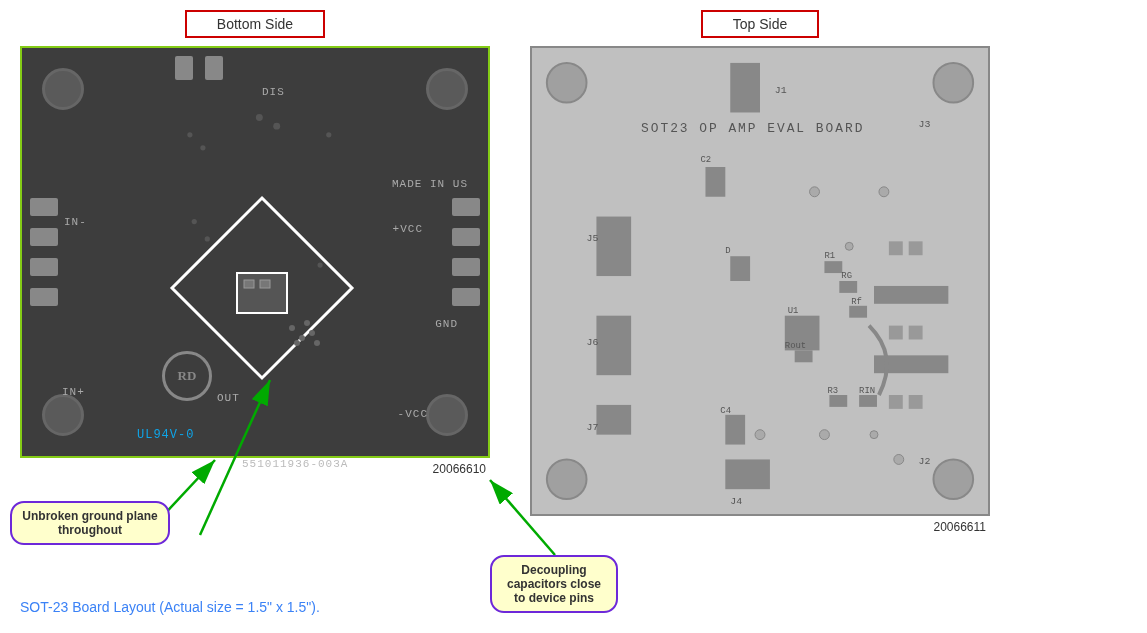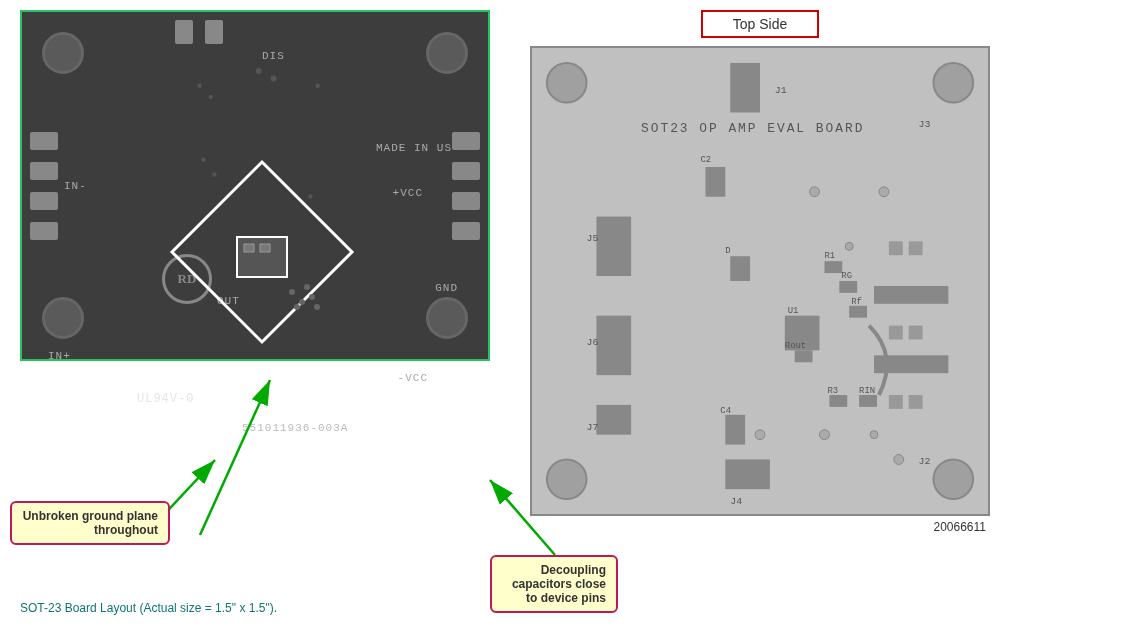--- a/index.html
+++ b/index.html
@@ -33,23 +33,23 @@
       padding: 4px 30px;
       margin-bottom: 8px;
       font-size: 14px;
       color: #333;
       background: white;
       text-align: center;
     }
 
     .board-image-left {
       width: 470px;
-      height: 351px;
+      height: 412px;
       background: #3a3a3a;
-      border: 2px solid #22c55e;
+      border: 2px solid #84cc16;
       position: relative;
       overflow: visible;
     }
 
     
     .pcb-bottom {
       width: 100%;
       height: 100%;
       position: relative;
       background: #3d3d3d;
@@ -139,27 +139,27 @@
       font-size: 13px;
       font-weight: bold;
       font-family: serif;
       text-align: right;
     }
 
     
     .callout-box {
       position: absolute;
       background: #ffffcc;
-      border: 2px solid #be185d;
-      border-radius: 6px;
+      border: 2px solid #6d28d9;
+      border-radius: 14px;
       padding: 6px 10px;
       font-size: 12px;
       font-weight: bold;
       color: #333;
-      text-align: right;
+      text-align: center;
       z-index: 10;
     }
 
     .callout-left {
       bottom: 88px;
       left: 10px;
       width: 160px;
     }
 
     .callout-right {
@@ -216,20 +216,21 @@
       height: 100%;
     }
 
   </style>
 </head>
 <body>
 
 <div class="main-container">
 
   <div class="left-section">
+    <div class="section-label-box">Bottom Side</div>
 
     <div class="board-image-left">
       <div class="pcb-bottom">
 
         <div class="corner-circle cc-tl"></div>
         <div class="corner-circle cc-tr"></div>
         <div class="corner-circle cc-bl"></div>
         <div class="corner-circle cc-br"></div>
 
         <div class="left-pads">
@@ -245,28 +246,28 @@
           <div class="pad-rect"></div>
           <div class="pad-rect"></div>
         </div>
 
         <div class="top-pads" style="left:38%; top:8px;">
           <div class="pad-rect-h"></div>
           <div class="pad-rect-h"></div>
         </div>
 
         <div class="pcb-text" style="top:38px; left:240px;">DIS</div>
-        <div class="pcb-text" style="top:130px; right:36px;">MADE IN US</div>
+        <div class="pcb-text" style="top:130px; right:20px;">MADE IN US</div>
         <div class="pcb-text" style="top:175px; right:65px;">+VCC</div>
         <div class="pcb-text" style="top:270px; right:30px;">GND</div>
         <div class="pcb-text" style="top:360px; right:60px;text-align:center;">-VCC</div>
         <div class="pcb-text" style="top:168px; left:22px;margin-left:20px;">IN-</div>
-        <div class="pcb-text" style="top:338px; left:26px;">IN+</div>
+        <div class="pcb-text" style="top:338px; left:40px;">IN+</div>
         <div class="pcb-text" style="bottom:52px; left:195px;">OUT</div>
-        <div class="pcb-text" style="top:380px; left:115px; color:#e5e5e5; font-size:12px;">UL94V-0</div>
+        <div class="pcb-text" style="top:380px; left:115px; color:#0ea5e9; font-size:12px;">UL94V-0</div>
         <div class="pcb-text" style="top:410px; left:220px; color:#bbb; font-size:11px;">551011936-003A</div>
 
         <div class="rd-circle">RD</div>
 
         <svg style="position:absolute;top:130px;left:130px;width:220px;height:220px;" viewBox="0 0 220 220">
 
           <polygon points="110,20 200,110 110,200 20,110" fill="none" stroke="white" stroke-width="3"></polygon>
 
           <rect x="85" y="95" width="50" height="40" fill="#555" stroke="white" stroke-width="2"></rect>
 
@@ -289,20 +290,21 @@
           <circle cx="180" cy="220" r="3" fill="#555"></circle>
           <circle cx="320" cy="100" r="3" fill="#555"></circle>
           <circle cx="310" cy="250" r="3" fill="#555"></circle>
           <circle cx="240" cy="80" r="4" fill="#555"></circle>
           <circle cx="260" cy="90" r="4" fill="#555"></circle>
         </svg>
 
       </div>
     </div>
 
+    <div class="img-number">20066610</div>
   </div>
 
   <div class="right-section">
     <div class="section-label-box">Top Side</div>
 
     <div class="board-image-right">
       <svg class="pcb-svg" viewBox="0 0 460 470" xmlns="http://www.w3.org/2000/svg">
 
         <rect width="460" height="470" fill="#c0c0c0"></rect>
 
@@ -403,13 +405,13 @@
 
   <line x1="200" y1="535" x2="270" y2="380" stroke="#00aa00" stroke-width="2.5" marker-end="url(#arrowhead-green)"></line>
 
   <line x1="555" y1="555" x2="490" y2="480" stroke="#00aa00" stroke-width="2.5" marker-end="url(#arrowhead-green)"></line>
 </svg>
 
 <div class="callout-box callout-left">Unbroken ground plane throughout</div>
 
 <div class="callout-box callout-right">Decoupling capacitors close to device pins</div>
 
-<div style="position:absolute; bottom:18px; left:20px; font-size:12px; color:#0f766e;">SOT-23 Board Layout (Actual size = 1.5" x 1.5").</div>
+<div style="position:absolute; bottom:18px; left:20px; font-size:14px; color:#3b82f6;">SOT-23 Board Layout (Actual size = 1.5" x 1.5").</div>
 
 </body></html>

